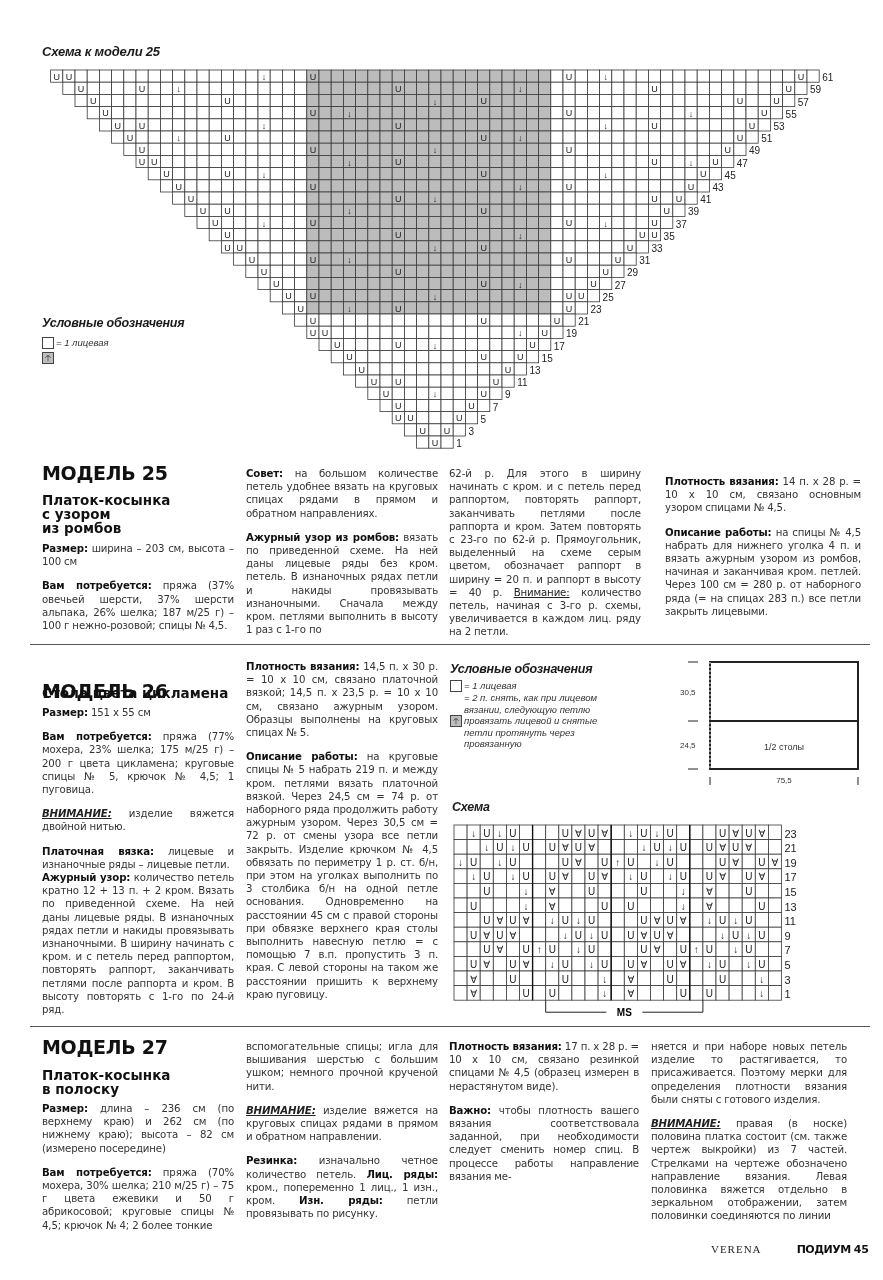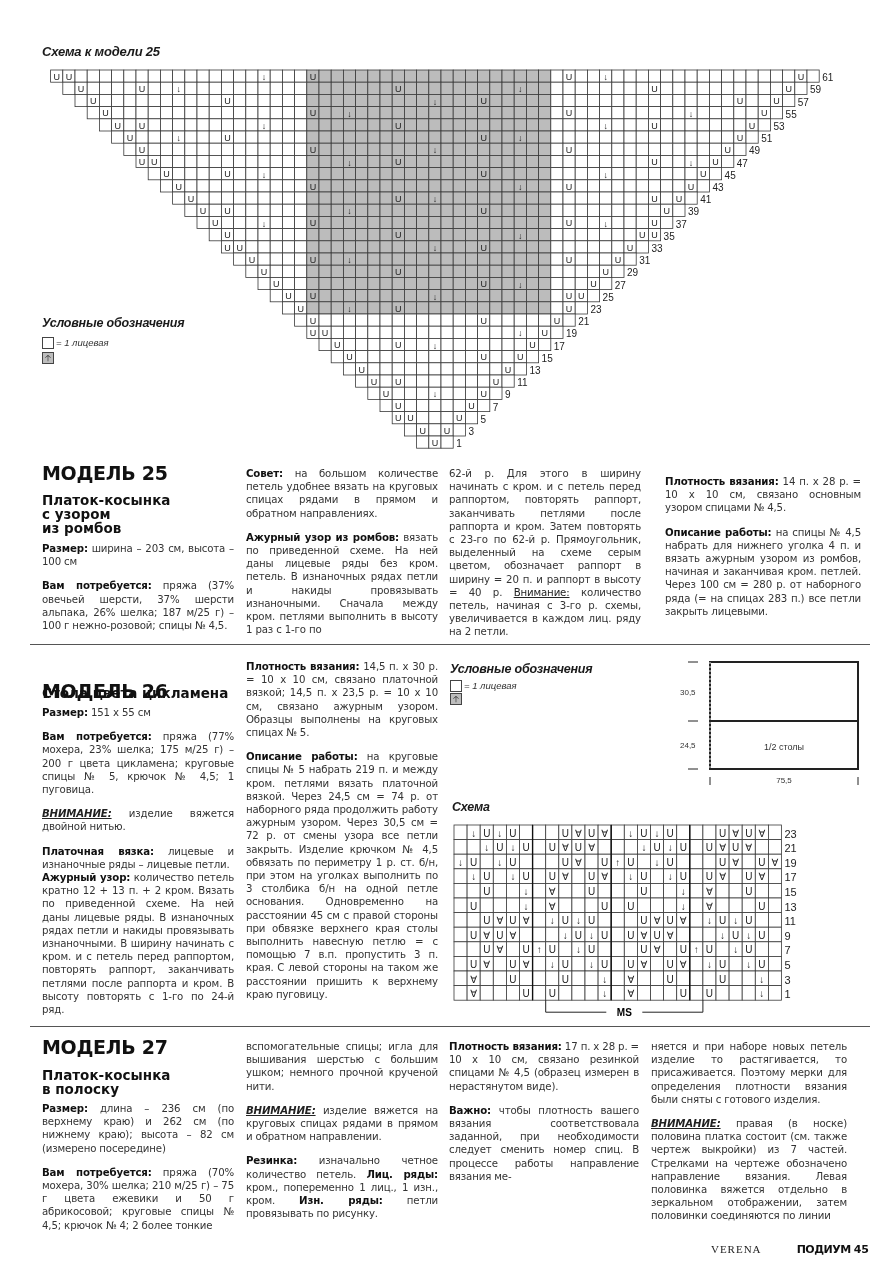--- a/index.html
+++ b/index.html
@@ -1272,20 +1272,21 @@
 </div>
 
 <div class="abs" style="left:450px; top:662px; width:160px;">
   <div class="italic-head" style="font-size:12.5px; margin-bottom:3px;">Условные обозначения</div>
   <div class="legend-row">
     <span class="legend-sym"></span>
     <span class="legend-text">= 1 лицевая</span>
   </div>
   <div class="legend-row">
     <span class="legend-sym grey">🡡</span>
+    <span class="legend-text" style="width:135px;">= 2 п. снять, как при лицевом вязании, следующую петлю провязать лицевой и снятые петли протянуть через провязанную</span>
   </div>
 </div>
 
 <svg class="abs" style="left:640px; top:655px;" width="230" height="130">
   <rect x="70" y="7" width="148" height="107" fill="none" stroke="#222" stroke-width="2"></rect>
   <line x1="70" y1="66" x2="218" y2="66" stroke="#222" stroke-width="2"></line>
   <line x1="70" y1="7" x2="70" y2="114" stroke="#888" stroke-width="2" stroke-dasharray="2,2"></line>
   <line x1="48" y1="7" x2="58" y2="7" stroke="#222"></line>
   <line x1="48" y1="66" x2="58" y2="66" stroke="#222"></line>
   <line x1="48" y1="114" x2="58" y2="114" stroke="#222"></line>

